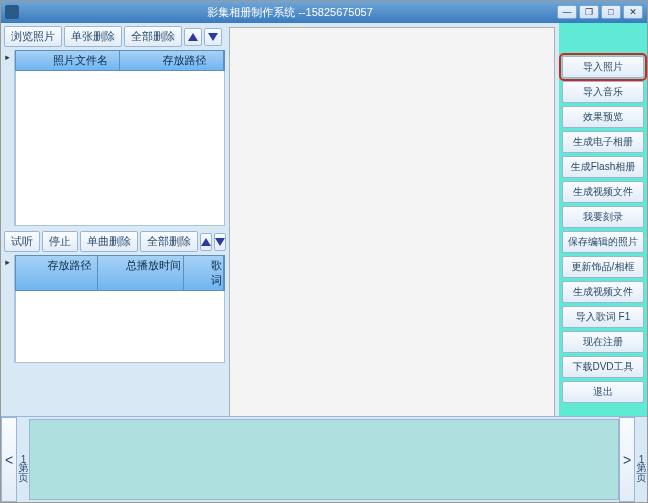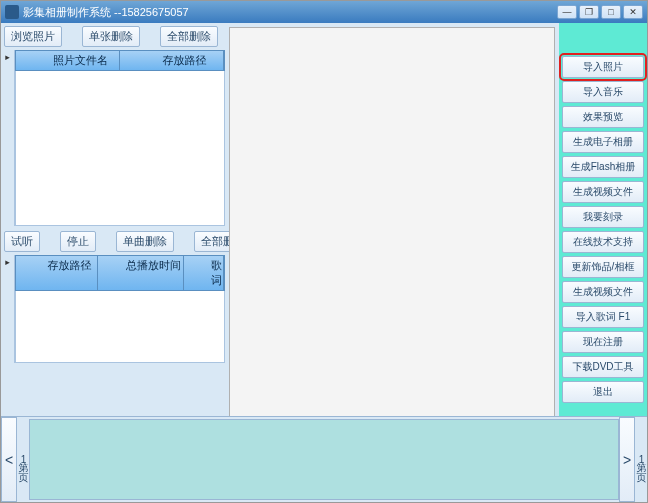--- a/index.html
+++ b/index.html
@@ -1,33 +1,33 @@
 <!DOCTYPE html>
 <html><head>
 <meta charset="utf-8">
 <style>
 * { box-sizing: border-box; margin: 0; padding: 0; font-family: "Microsoft YaHei", "SimSun", sans-serif; font-size: 11px; }
 body { background: #fff; width: 648px; height: 503px; overflow: hidden; border: 1px solid #999; }
 
 .titlebar { height: 22px; background: linear-gradient(#6fa6d6, #3a7bbf); display: flex; align-items: center; padding: 0 4px; color: #fff; }
 .titlebar .icon { width: 14px; height: 14px; background: #2a5a8a; margin-right: 4px; border-radius: 2px; }
-.titlebar .title { flex: 1; font-size: 11px; }
+.titlebar .title { flex: 1; font-size: 11px; text-align: center; }
 .winbtns { display: flex; gap: 2px; }
 .winbtn { width: 20px; height: 14px; background: linear-gradient(#e8f1fb,#cfe2f6); border: 1px solid #7aa5d2; border-radius: 2px; display:flex; align-items:center; justify-content:center; font-size:9px; color:#333; cursor:pointer; }
 
 .client { display: flex; height: 481px; background: #d9e8f5; }
 
 .leftcol { width: 224px; display: flex; flex-direction: column; }
 .midcol { flex: 1; display: flex; flex-direction: column; }
 .rightcol { width: 88px; background: #5eead4; padding: 4px 3px; display:flex; flex-direction:column; gap:3px; }
 
 .btn { background: linear-gradient(#f9fcff,#e2ecf7); border: 1px solid #9ab6d4; border-radius: 2px; padding: 2px 6px; cursor: pointer; color:#2a4a6a; text-align:center; white-space:nowrap; }
 .btn.redbox { outline: 2px solid #e02020; outline-offset: 1px; }
 
-.toolbar { display:flex; gap:20px; padding:3px; align-items:center; }
+.toolbar { display:flex; gap:2px; padding:3px; align-items:center; }
 .arrowbtn { width:18px; height:18px; border:1px solid #9ab6d4; background:linear-gradient(#f9fcff,#e2ecf7); border-radius:2px; display:flex; align-items:center; justify-content:center; cursor:pointer; }
 .tri-up { width:0;height:0;border-left:5px solid transparent;border-right:5px solid transparent;border-bottom:8px solid #2a3aa0; }
 .tri-down { width:0;height:0;border-left:5px solid transparent;border-right:5px solid transparent;border-top:8px solid #2a3aa0; }
 
 .gridhdr { display:flex; background:linear-gradient(#a7d1f5,#6fb5f0); border:1px solid #5a8fc0; }
 .gridhdr > div { padding:2px 0; border-right:1px solid #5a8fc0; color:#0a2a4a; font-size:11px; text-align:center;margin-left:26px; }
 .gridbody { background:#fff; border:1px solid #aac4e0; border-top:none; }
 .rowmarker { width:14px; background:#d9e8f5; border-right:1px solid #aac4e0; display:flex; align-items:flex-start; justify-content:center; padding-top:2px; }
 .rowmarker::before { content:"▸"; font-size:9px; color:#333; }
 
@@ -155,21 +155,21 @@
 
   <div class="rightcol">
     <div style="height:26px"></div>
     <div class="btn redbox">导入照片</div>
     <div class="btn">导入音乐</div>
     <div class="btn">效果预览</div>
     <div class="btn">生成电子相册</div>
     <div class="btn">生成Flash相册</div>
     <div class="btn">生成视频文件</div>
     <div class="btn">我要刻录</div>
-    <div class="btn">在线技术支持</div>
+    <div class="btn">保存编辑的照片</div>
     <div class="btn">更新饰品/相框</div>
     <div class="btn">生成视频文件</div>
     <div class="btn">导入歌词  F1</div>
     <div class="btn">现在注册</div>
     <div class="btn">下载DVD工具</div>
     <div class="btn">退出</div>
   </div>
 </div>
 
 <div class="filmstrip-wrap" style="position:absolute; bottom:1px; left:1px; right:1px;">

